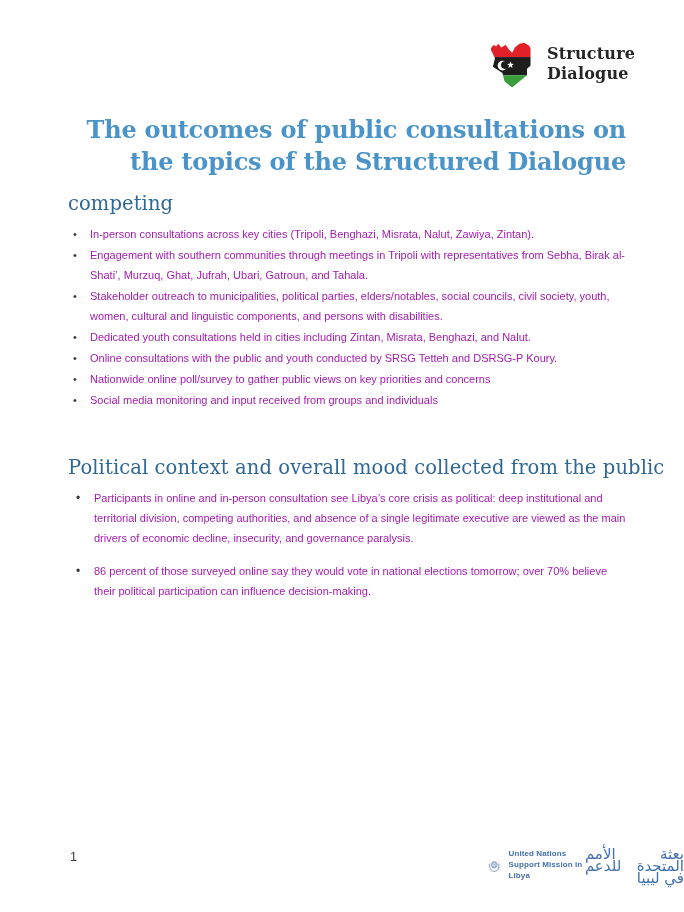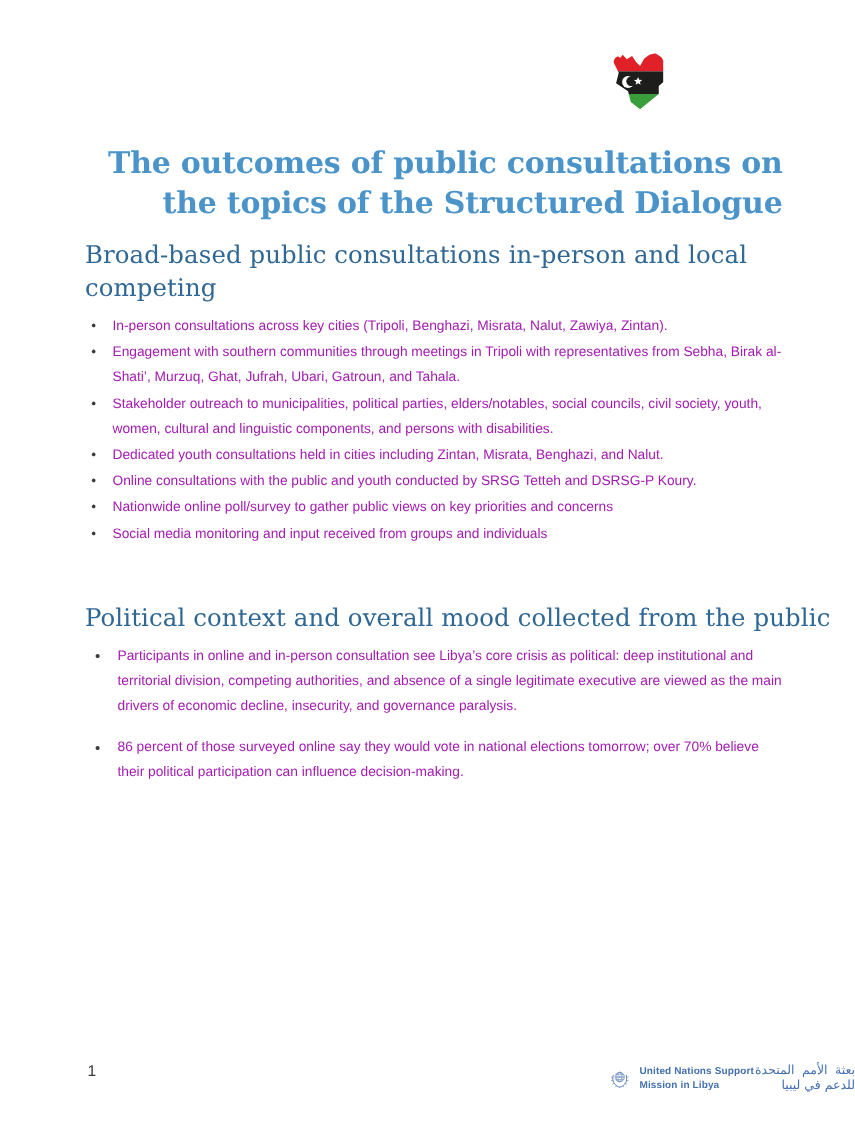--- a/index.html
+++ b/index.html
@@ -50,21 +50,21 @@
   .un-block {
     position:absolute; left:487px; top:848px;
     display:flex; align-items:center; gap:7px;
   }
   .un-emblem { width:30px; height:30px; display:block; }
   .un-text { display:flex; flex-direction:row; justify-content:center; }
   .un-text-en {
     font-size:8px; font-weight:700; color:#4570ad; line-height:11px; letter-spacing:0.1px;
   }
   .un-text-ar {
-    font-size:10px; color:#4570ad; line-height:12px; direction:rtl; text-align:justify;
+    font-size:15px; color:#4570ad; line-height:12px; direction:rtl; text-align:justify;
     font-family:"DejaVu Sans", sans-serif;
   }
 </style>
 </head>
 <body>
 
 <div class="page">
 
   <div class="logo-block">
     <svg class="logo-icon" viewBox="0 0 100 90" aria-hidden="true">
@@ -75,32 +75,35 @@
       </defs>
       <g clip-path="url(#libyaShape)">
         <rect x="0" y="0" width="100" height="32" fill="#e02128"></rect>
         <rect x="0" y="32" width="100" height="34" fill="#1d1d1b"></rect>
         <rect x="0" y="66" width="100" height="24" fill="#3a9e3d"></rect>
       </g>
       <circle cx="34" cy="48" r="9" fill="#ffffff"></circle>
       <circle cx="38.5" cy="47" r="7.2" fill="#1d1d1b"></circle>
       <path d="M49,40.5 L50.7,44.7 L55.2,45 L51.7,47.9 L52.9,52.3 L49,49.8 L45.1,52.3 L46.3,47.9 L42.8,45 L47.3,44.7 Z" fill="#ffffff"></path>
     </svg>
+    <div class="logo-text">
+      <span>Structure</span>
+      <span>Dialogue</span>
+    </div>
   </div>
 
   <div class="content">
 
     <h1 class="doc-title">
       <span>The outcomes of public consultations on</span>
       <span>the topics of the Structured Dialogue</span>
     </h1>
 
     <div class="section-1">
       <h2 class="section-heading">
-        <span>Broad-based public consultations in-person and local</span>
         <span>competing</span>
       </h2>
       <ul class="bullet-list">
         <li>In-person consultations across key cities (Tripoli, Benghazi, Misrata, Nalut, Zawiya, Zintan).</li>
         <li>Engagement with southern communities through meetings in Tripoli with representatives from Sebha, Birak al-Shati’, Murzuq, Ghat, Jufrah, Ubari, Gatroun, and Tahala.</li>
         <li>Stakeholder outreach to municipalities, political parties, elders/notables, social councils, civil society, youth, women, cultural and linguistic components, and persons with disabilities.</li>
         <li>Dedicated youth consultations held in cities including Zintan, Misrata, Benghazi, and Nalut.</li>
         <li>Online consultations with the public and youth conducted by SRSG Tetteh and DSRSG-P Koury.</li>
         <li>Nationwide online poll/survey to gather public views on key priorities and concerns</li>
         <li>Social media monitoring and input received from groups and individuals</li>

